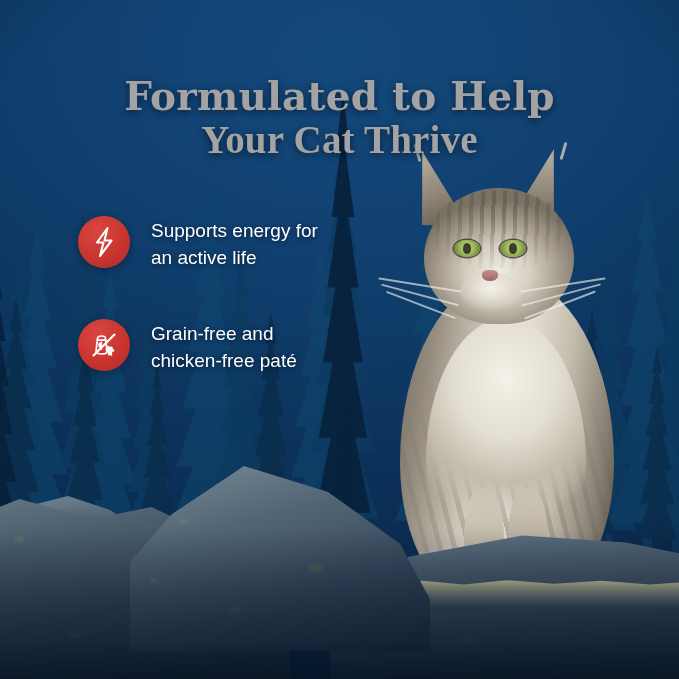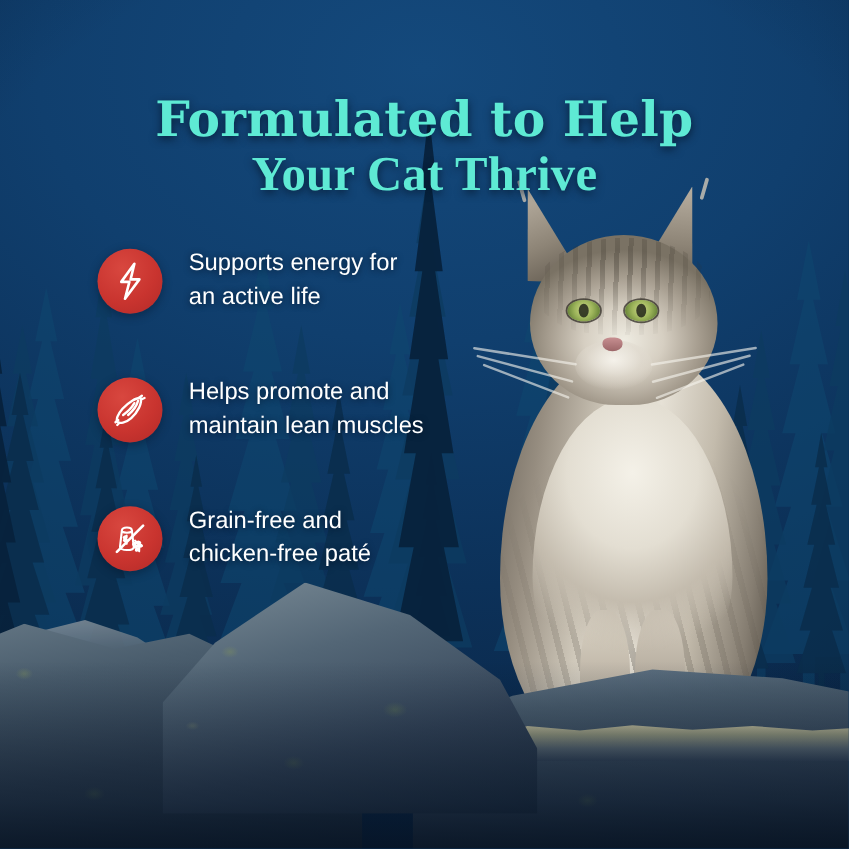--- a/index.html
+++ b/index.html
@@ -145,33 +145,33 @@
   .nose{position:absolute;left:110px;top:104px;width:16px;height:11px;border-radius:46% 46% 60% 60%;
     background:linear-gradient(180deg,#c78f91 0%,#9c6668 100%);}
   .muzzle{position:absolute;left:88px;top:106px;width:62px;height:40px;border-radius:50%;
     background:radial-gradient(60% 60% at 50% 40%, rgba(246,243,236,.95) 0%, rgba(224,218,207,.6) 60%, rgba(210,203,190,0) 100%);}
   .whisker{position:absolute;height:1.5px;background:rgba(246,244,238,.62);border-radius:1px;}
 
   
   .headline{
     position:absolute;left:0;right:0;top:48px;
     text-align:center;
-    color:#5eead4;
+    color:#a3a3a3;
     font-family:"DejaVu Serif", serif;
     font-weight:700;
     font-size:39px;
     line-height:44px;
     letter-spacing:.2px;
     text-shadow:0 2px 7px rgba(4,18,36,.72);
   }
   .headline .l2{display:block;font-family:Liberation Serif, serif;}
 
   
   .benefits{position:absolute;left:78px;top:196px;width:300px;}
-  .benefit{display:flex;align-items:flex-end;gap:21px;margin-bottom:48px;}
+  .benefit{display:flex;align-items:flex-start;gap:21px;margin-bottom:48px;margin-top:20px;}
   .benefit:last-child{margin-bottom:0;}
   .badge{
     flex:0 0 auto;width:52px;height:52px;border-radius:50%;
     background:radial-gradient(circle at 38% 30%, #d8473f 0%, #c9342f 56%, #b22a28 100%);
     display:flex;align-items:center;justify-content:center;
     box-shadow:0 2px 8px rgba(5,20,38,.45);
   }
   .badge svg{display:block;}
   .btext{
     color:#ffffff;
@@ -278,35 +278,20 @@
     <div class="benefit">
       <span class="badge">
         <svg width="28" height="32" viewBox="0 0 28 32" fill="none" aria-hidden="true">
           <path d="M17.5 2 L7 16.5 L13.5 16.5 L10 30 L21.5 14.5 L14.5 14.5 Z" stroke="#ffffff" stroke-width="2.1" stroke-linejoin="round" fill="none"></path>
         </svg>
       </span>
       <span class="btext">Supports energy for
 an active life</span>
     </div>
 
-    <div class="benefit">
-      <span class="badge">
-        <svg width="30" height="30" viewBox="0 0 30 30" fill="none" aria-hidden="true">
-          <g stroke="#ffffff" stroke-width="1.9" stroke-linecap="round" stroke-linejoin="round" fill="none">
-            <path d="M23.5 5.5 C25 9.5 21 17 16 21.5 C11.5 25.5 6.5 26 5 24.5 C3.6 23 5 18.5 9 14 C13.5 9 20.5 4.6 23.5 5.5 Z"></path>
-            <path d="M21.5 7.5 C20.5 11.5 17 16 13.5 19"></path>
-            <path d="M18.5 9.5 C16.5 13 13 16.5 9.5 19"></path>
-            <path d="M22.2 5.2 L24.5 3.6 M24.8 6.2 L26.6 5.4"></path>
-            <path d="M5.6 23 L3.4 24.8 M6.4 25.4 L4.8 27"></path>
-          </g>
-        </svg>
-      </span>
-      <span class="btext">Helps promote and
-maintain lean muscles</span>
-    </div>
 
     <div class="benefit">
       <span class="badge">
         <svg width="32" height="32" viewBox="0 0 32 32" fill="none" aria-hidden="true">
           <g stroke="#ffffff" stroke-width="1.7" stroke-linecap="round" stroke-linejoin="round" fill="none">
 
             <path d="M9.5 9.5 C9.5 8 11 7 13.5 7 C16 7 17.5 8 17.5 9.5 L19 22.5 C19 24 16.8 25 13.5 25 C10.2 25 8 24 8 22.5 Z"></path>
             <path d="M9.6 10.4 C11.5 11.4 15.6 11.4 17.4 10.4"></path>
 
             <path d="M13.3 13.5 C12 15 12 18 13.4 20"></path>

